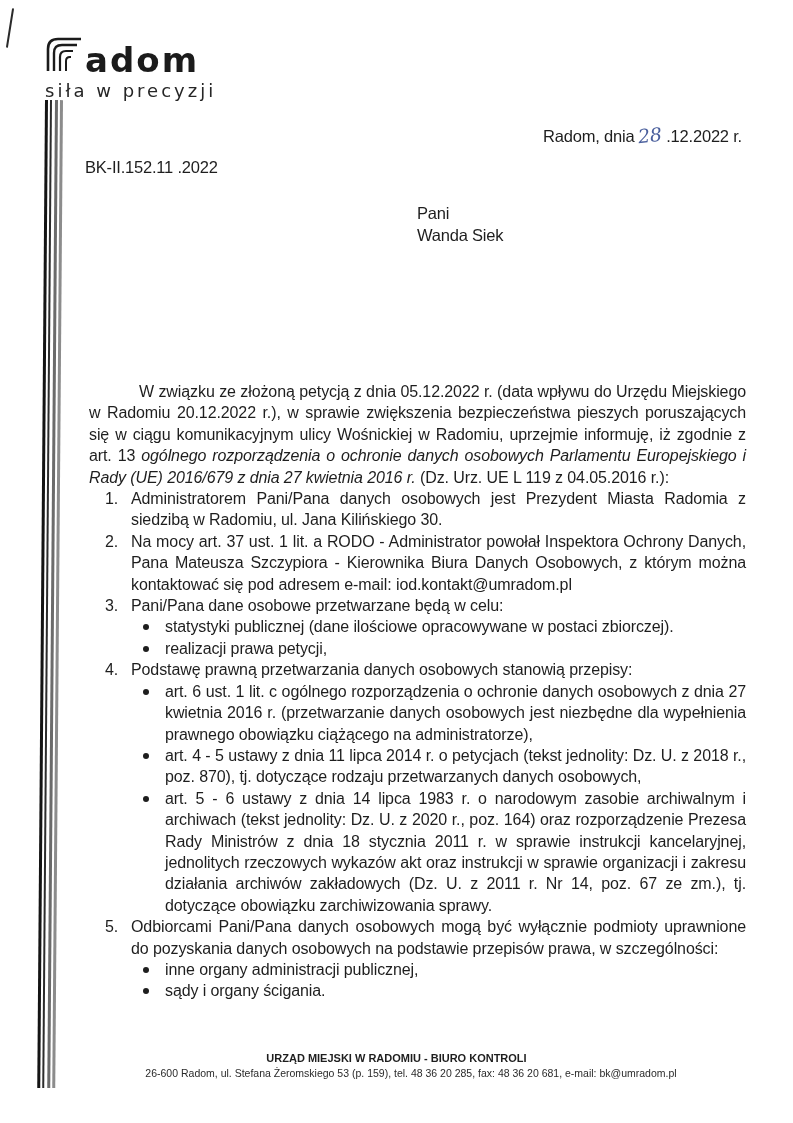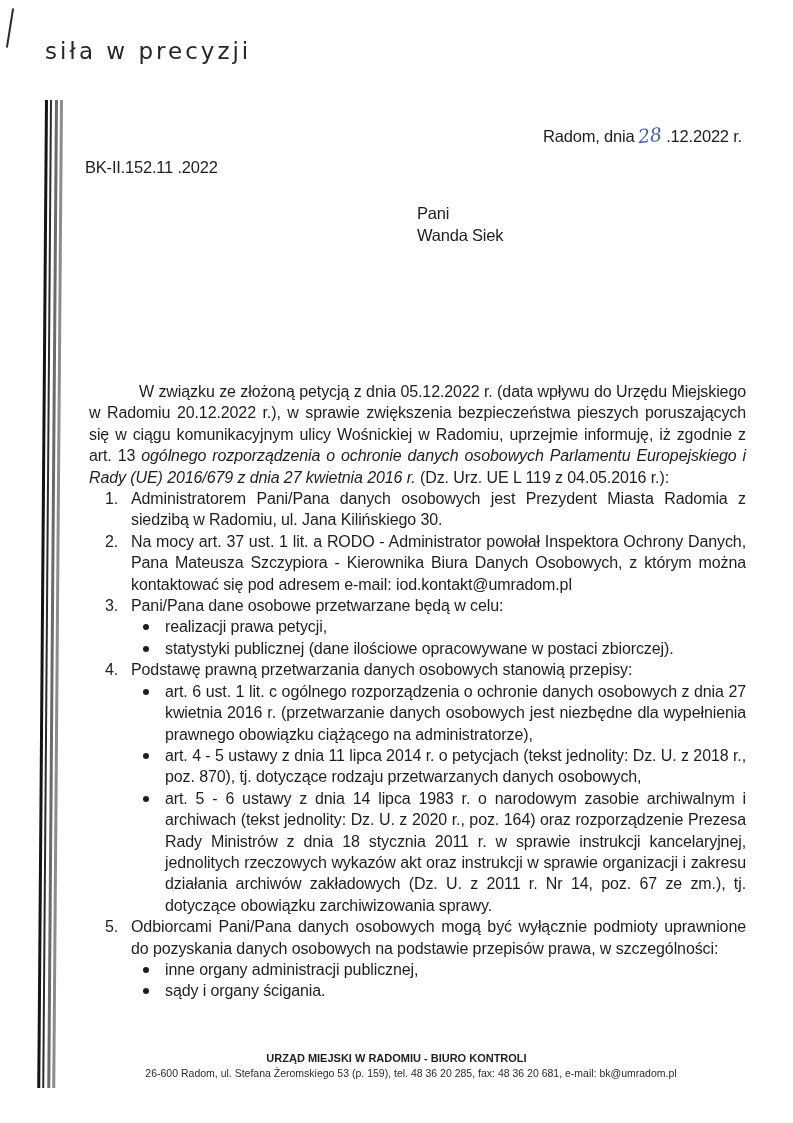--- a/index.html
+++ b/index.html
@@ -31,21 +31,21 @@
   .logo-wordmark-tail {
     font-family: "DejaVu Sans", sans-serif;
     font-size: 34px;
     font-weight: 600;
     letter-spacing: 2px;
     line-height: 36px;
     color: #1b1b1b;
   }
   .logo-tagline {
     font-family: "DejaVu Sans", sans-serif;
-    font-size: 23px;
+    font-size: 18px;
     letter-spacing: 3px;
     color: #262626;
     margin-top: 2px;
     text-align: right;
   }
 
   
   .scan-lines {
     position: absolute;
     left: 45px; top: 100px;
@@ -133,20 +133,31 @@
   .footer-address { font-size: 10.5px; color: #2a2a2a; padding-left: 29px; }
 </style>
 </head>
 <body>
 
 <div class="page">
 
   <div class="pen-mark"></div>
 
   <div class="logo">
+    <div class="logo-row">
+      <span>
+        <svg width="40" height="38" viewBox="0 0 40 38" fill="none">
+          <path d="M3 35 L3 13 Q3 3 13 3 L36 3" stroke="#1b1b1b" stroke-width="2.6"></path>
+          <path d="M9 35 L9 17 Q9 9 17 9 L32 9" stroke="#1b1b1b" stroke-width="2.4"></path>
+          <path d="M15 35 L15 21 Q15 15 21 15 L28 15" stroke="#1b1b1b" stroke-width="2.2"></path>
+          <path d="M21 35 L21 25 Q21 21 25 21 L26 21" stroke="#1b1b1b" stroke-width="2"></path>
+        </svg>
+      </span>
+      <span class="logo-wordmark-tail">adom</span>
+    </div>
     <div class="logo-tagline">siła w precyzji</div>
   </div>
 
   <div class="scan-lines">
     <span class="l1"></span>
     <span class="l2"></span>
     <span class="l3"></span>
     <span class="l4"></span>
   </div>
 
@@ -172,25 +183,25 @@
       <span class="num">2.</span>
       <span class="li-text">Na mocy art. 37 ust. 1 lit. a RODO - Administrator powołał Inspektora Ochrony Danych, Pana Mateusza Szczypiora - Kierownika Biura Danych Osobowych, z którym można kontaktować się pod adresem  e-mail: iod.kontakt@umradom.pl</span>
     </div>
 
     <div class="oli">
       <span class="num">3.</span>
       <span class="li-text">Pani/Pana dane osobowe przetwarzane będą w celu:</span>
     </div>
     <div class="bullet-row">
       <span class="dot"></span>
+      <span class="b-text">statystyki publicznej (dane ilościowe opracowywane w postaci zbiorczej).</span>
+    </div>
+    <div class="bullet-row">
+      <span class="dot"></span>
       <span class="b-text">realizacji prawa petycji,</span>
-    </div>
-    <div class="bullet-row">
-      <span class="dot"></span>
-      <span class="b-text">statystyki publicznej (dane ilościowe opracowywane w postaci zbiorczej).</span>
     </div>
 
     <div class="oli">
       <span class="num">4.</span>
       <span class="li-text">Podstawę prawną przetwarzania danych osobowych stanowią przepisy:</span>
     </div>
     <div class="bullet-row">
       <span class="dot"></span>
       <span class="b-text">art. 6 ust. 1 lit. c ogólnego rozporządzenia o ochronie danych osobowych z dnia 27 kwietnia 2016 r. (przetwarzanie danych osobowych jest niezbędne dla wypełnienia prawnego obowiązku ciążącego na administratorze),</span>
     </div>

